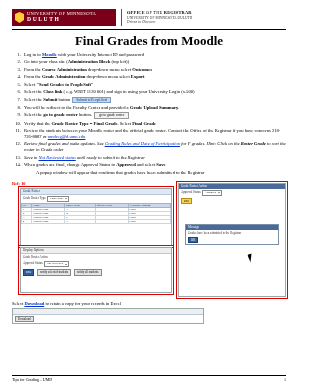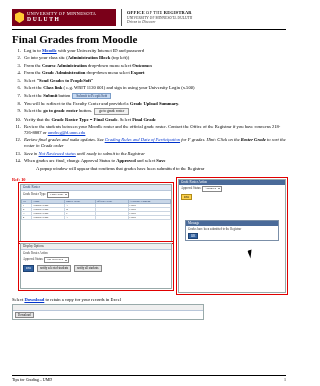--- a/index.html
+++ b/index.html
@@ -38,21 +38,21 @@
   .reg-block{
     border-left:1px solid #555;
     padding-left:5px;line-height:1.25;
     height:17px;display:flex;flex-direction:column;justify-content:center;
   }
   .reg-block .r1{font-size:4.4px;letter-spacing:.2px;}
   .reg-block .r1 b{font-weight:bold;}
   .reg-block .r2{font-size:3.5px;color:#333;letter-spacing:.1px;}
   .reg-block .r3{font-size:3.5px;color:#333;font-style:italic;letter-spacing:.1px;}
   .hr{border:0;border-top:.6px solid #000;margin:1px 0 3px 0;}
-  h1.title{font-size:11px;font-weight:bold;margin:0 0 3px 0;}
+  h1.title{font-size:13px;font-weight:bold;margin:0 0 3px 0;text-align:center;}
 
   
   ol.steps{margin:0;padding:0;list-style:none;}
   ol.steps>li{
     display:flex;gap:3px;margin-bottom:1.6px;line-height:1.28;
   }
   ol.steps>li .num{width:9px;flex:none;text-align:right;}
   ol.steps>li .txt{flex:1;}
   .b{font-weight:bold;}
   .lnk{color:#0033cc;text-decoration:underline;}

